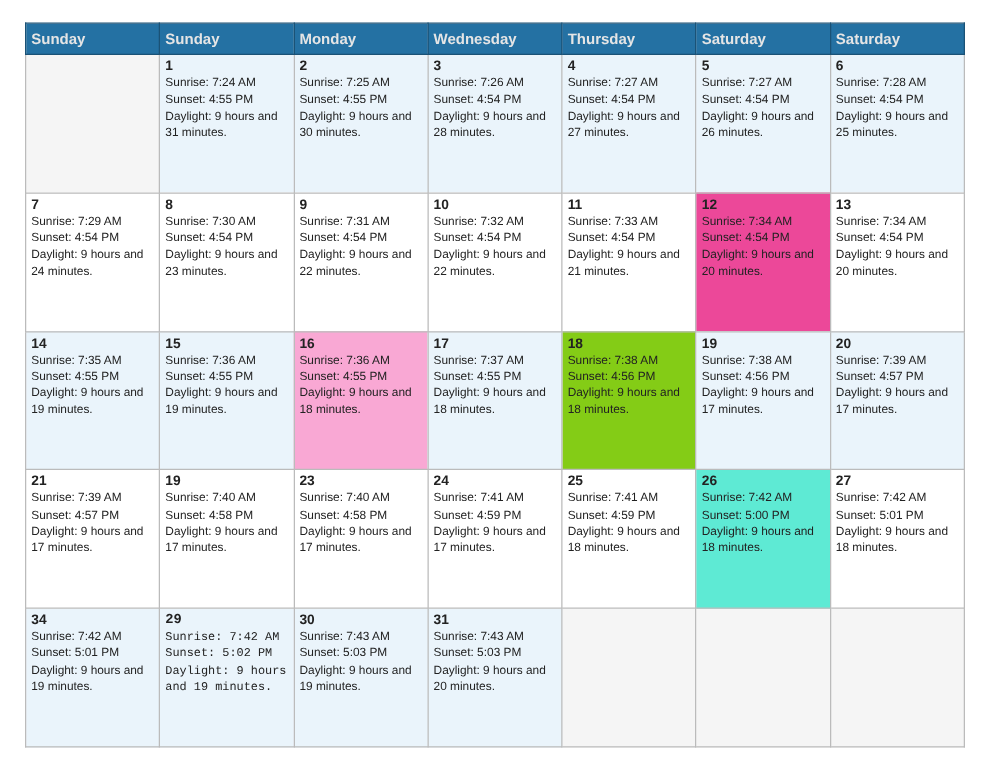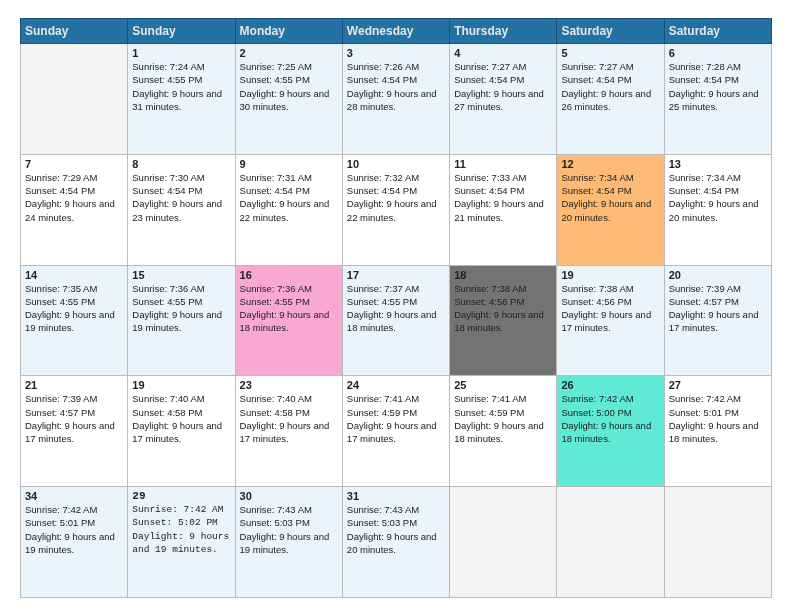--- a/index.html
+++ b/index.html
@@ -155,21 +155,21 @@
             <div class="day-info">Sunrise: 7:31 AM<br>Sunset: 4:54 PM<br>Daylight: 9 hours and 22 minutes.</div>
           </td>
           <td style="background: rgb(255, 255, 255);">
             <span class="day-num">10</span>
             <div class="day-info">Sunrise: 7:32 AM<br>Sunset: 4:54 PM<br>Daylight: 9 hours and 22 minutes.</div>
           </td>
           <td style="background: rgb(255, 255, 255);">
             <span class="day-num">11</span>
             <div class="day-info">Sunrise: 7:33 AM<br>Sunset: 4:54 PM<br>Daylight: 9 hours and 21 minutes.</div>
           </td>
-          <td style="background: #fdba74; margin-top: 31px;">
+          <td style="background: #ec4899; margin-top: 31px;">
             <span class="day-num">12</span>
             <div class="day-info">Sunrise: 7:34 AM<br>Sunset: 4:54 PM<br>Daylight: 9 hours and 20 minutes.</div>
           </td>
           <td style="background: rgb(255, 255, 255);">
             <span class="day-num">13</span>
             <div class="day-info">Sunrise: 7:34 AM<br>Sunset: 4:54 PM<br>Daylight: 9 hours and 20 minutes.</div>
           </td>
         </tr>
         <tr>
           <td style="background: rgb(234, 244, 251);">
@@ -181,21 +181,21 @@
             <div class="day-info">Sunrise: 7:36 AM<br>Sunset: 4:55 PM<br>Daylight: 9 hours and 19 minutes.</div>
           </td>
           <td style="background: #f9a8d4;">
             <span class="day-num">16</span>
             <div class="day-info">Sunrise: 7:36 AM<br>Sunset: 4:55 PM<br>Daylight: 9 hours and 18 minutes.</div>
           </td>
           <td style="background: rgb(234, 244, 251);">
             <span class="day-num">17</span>
             <div class="day-info">Sunrise: 7:37 AM<br>Sunset: 4:55 PM<br>Daylight: 9 hours and 18 minutes.</div>
           </td>
-          <td style="background: #737373;">
+          <td style="background: #84cc16;">
             <span class="day-num">18</span>
             <div class="day-info">Sunrise: 7:38 AM<br>Sunset: 4:56 PM<br>Daylight: 9 hours and 18 minutes.</div>
           </td>
           <td style="background: rgb(234, 244, 251);">
             <span class="day-num">19</span>
             <div class="day-info">Sunrise: 7:38 AM<br>Sunset: 4:56 PM<br>Daylight: 9 hours and 17 minutes.</div>
           </td>
           <td style="background: rgb(234, 244, 251);">
             <span class="day-num">20</span>
             <div class="day-info">Sunrise: 7:39 AM<br>Sunset: 4:57 PM<br>Daylight: 9 hours and 17 minutes.</div>

